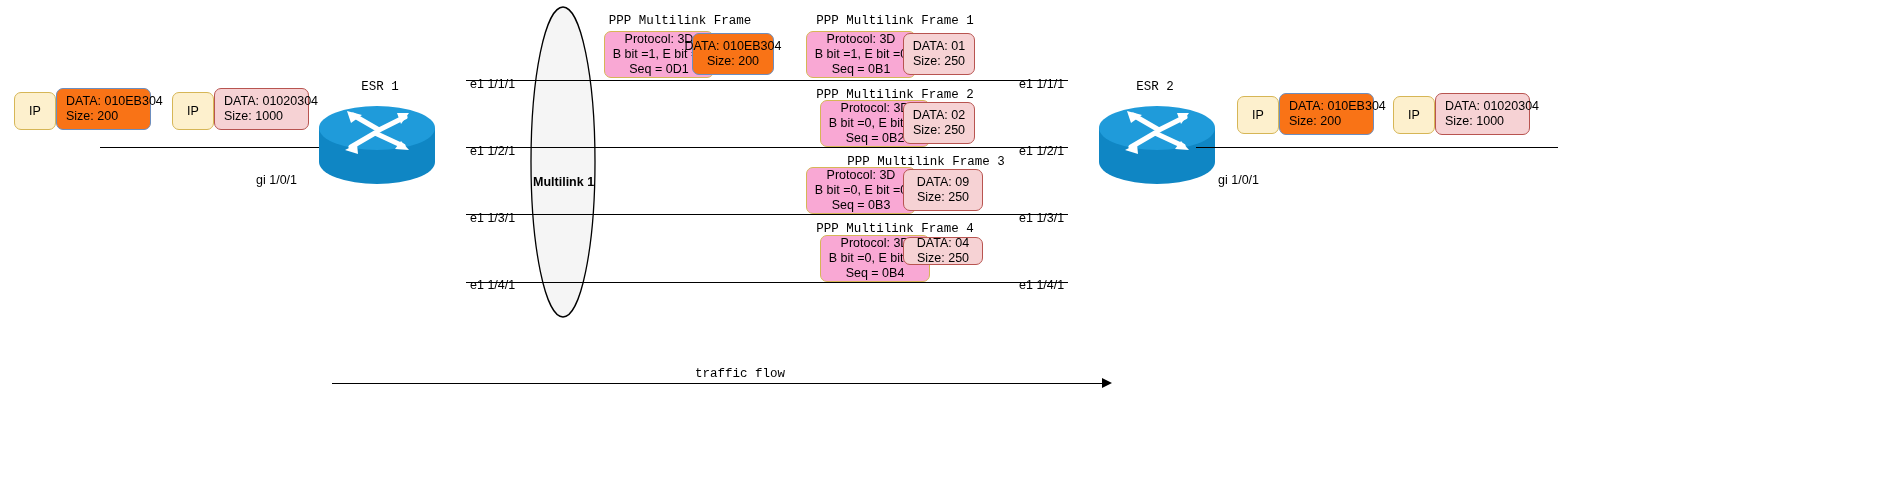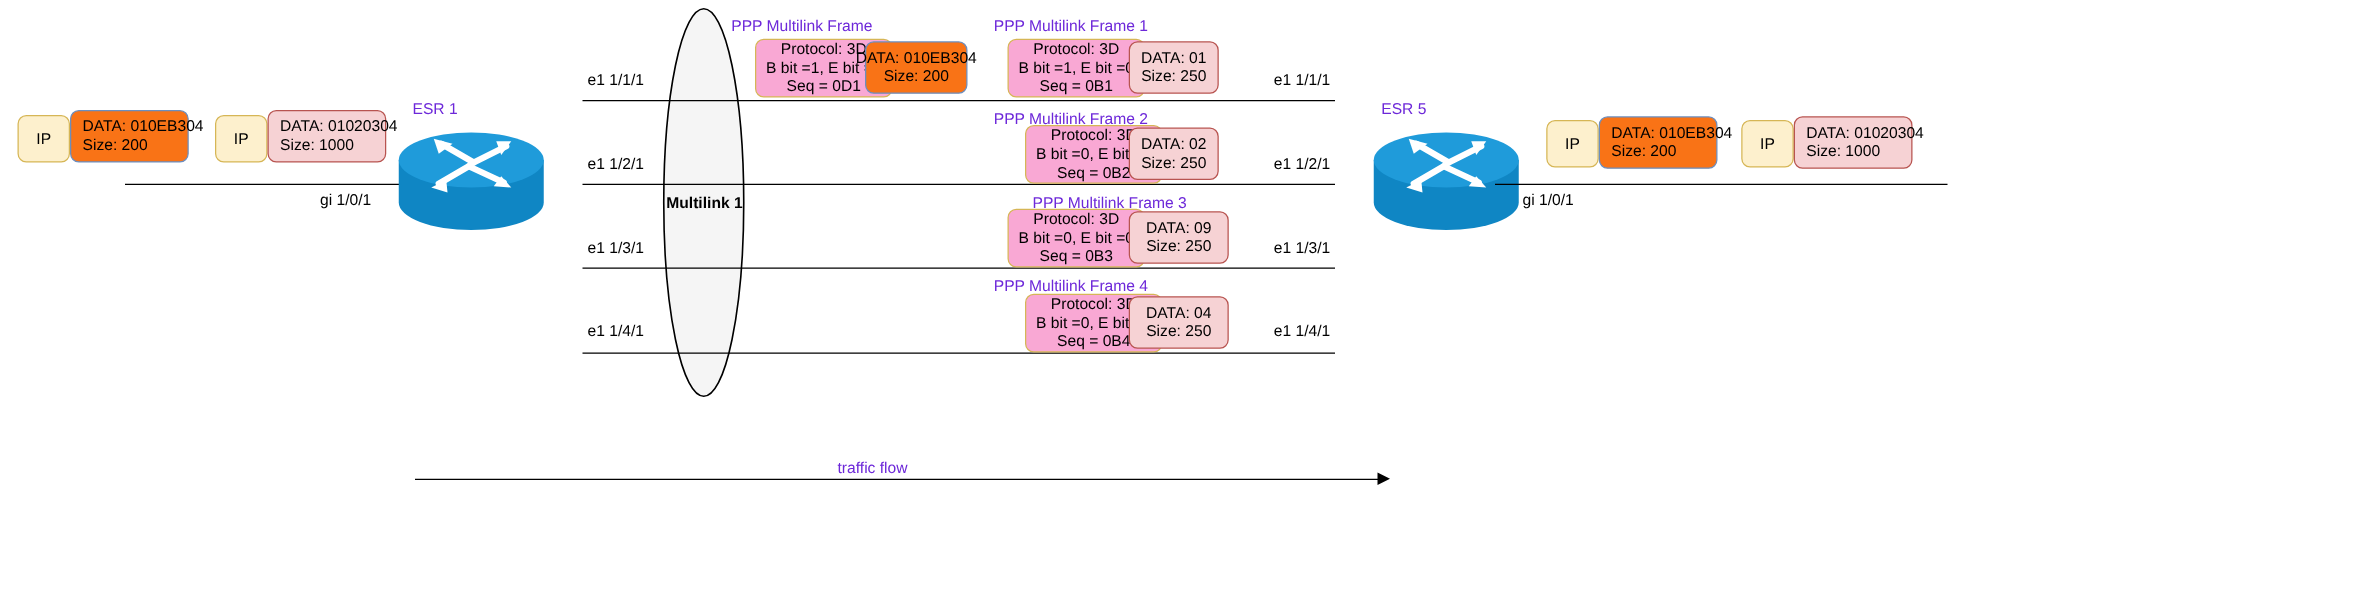--- a/index.html
+++ b/index.html
@@ -54,27 +54,30 @@
   }
   .box-left-text { align-items: flex-start; padding-left: 9px; }
 
   
   .lbl {
     position: absolute;
     font-size: 12.5px;
     line-height: 15px;
     white-space: nowrap;
     color: #000;
+    margin-top: 20px;
   }
   .lbl-c {
     position: absolute;
     font-size: 12.5px;
     line-height: 15px;
     white-space: nowrap;
-    color: #6d28d9;
+    text-align: center;
+    color: #000000;
+    font-family: Liberation Mono, monospace;
   }
 
   
   .hline {
     position: absolute;
     height: 0;
     border-top: 1.4px solid #000;
   }
   .arrow-line {
     position: absolute;
@@ -203,26 +206,26 @@
   <div class="hline" style="left:466px; top:282px; width:602px;"></div>
   <div class="lbl" style="left:470px; top:258px;">e1 1/4/1</div>
   <div class="lbl" style="left:1019px; top:258px;">e1 1/4/1</div>
 
   <div class="lbl-c" style="left:795px; top:222px; width:200px;">PPP Multilink Frame 4</div>
   <div class="pbox yellow-box" style="left:820px; top:235px; width:110px; height:47px;">
     <span class="ln">Protocol: 3D</span>
     <span class="ln">B bit =0, E bit =1</span>
     <span class="ln">Seq = 0B4</span>
   </div>
-  <div class="pbox pink-box" style="left:903px; top:237px; width:80px; height:42px;">
+  <div class="pbox pink-box" style="left:903px; top:237px; width:80px; height:28px;">
     <span class="ln">DATA: 04</span>
     <span class="ln">Size: 250</span>
   </div>
 
-  <div class="lbl-c" style="left:1105px; top:80px; width:100px;">ESR 5</div>
+  <div class="lbl-c" style="left:1105px; top:80px; width:100px;">ESR 2</div>
   <div class="router" style="left:1097px; top:100px;">
     <svg width="120" height="95" viewBox="0 0 120 95">
       <path d="M2 28 L2 62 A58 22 0 0 0 118 62 L118 28 Z" fill="#0f86c4"></path>
       <ellipse cx="60" cy="28" rx="58" ry="22" fill="#1f9bda"></ellipse>
       <g stroke="#ffffff" stroke-width="5" fill="none" stroke-linecap="round">
         <line x1="62" y1="30" x2="36" y2="15"></line>
         <line x1="62" y1="30" x2="88" y2="17"></line>
         <line x1="58" y1="33" x2="34" y2="47"></line>
         <line x1="58" y1="33" x2="86" y2="46"></line>
       </g>

